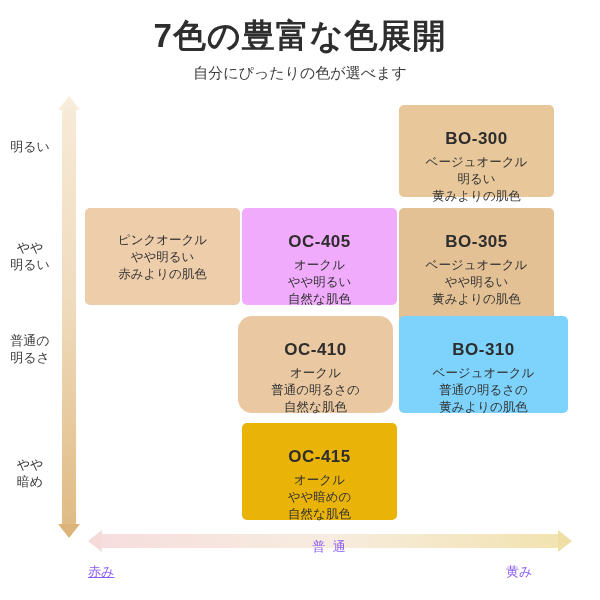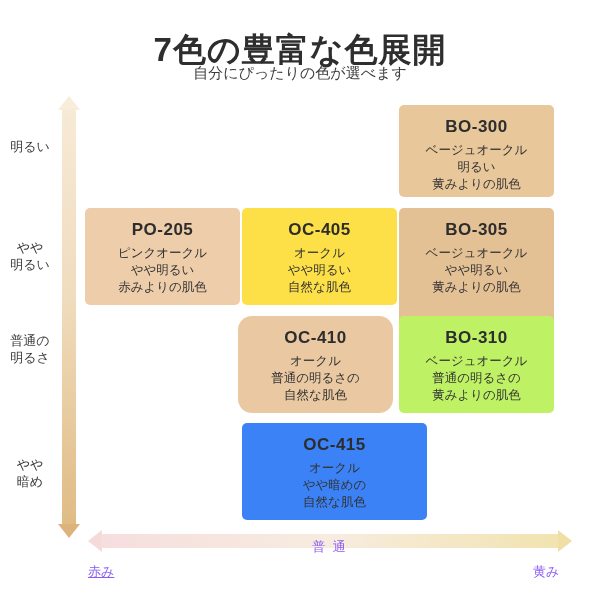--- a/index.html
+++ b/index.html
@@ -14,21 +14,21 @@
     color: #3a3a3a;
     position: relative;
     overflow: hidden;
   }
   .stage {
     position: absolute;
     inset: 0;
   }
   .title {
     position: absolute;
-    top: 28px;
+    top: 14px;
     left: 0;
     width: 600px;
     text-align: center;
     font-size: 33px;
     font-weight: bold;
     letter-spacing: 1px;
     color: #2e2e2e;
   }
   .subtitle {
     position: absolute;
@@ -132,21 +132,21 @@
     width: 120px;
     text-align: center;
     letter-spacing: 2px;
   }
 
   .card {
     position: absolute;
     border-radius: 5px;
     text-align: center;
     box-sizing: border-box;
-    padding-top: 12px;
+    padding-top: 24px;
   }
   .card .code {
     font-size: 17px;
     font-weight: bold;
     color: #2d2d2d;
     letter-spacing: 0.5px;
     margin-bottom: 5px;
   }
   .card .desc {
     font-size: 12.5px;
@@ -180,60 +180,59 @@
       <div class="v-label" style="top: 239px; white-space: pre-line;">やや
 明るい</div>
       <div class="v-label" style="top: 332px; white-space: pre-line;">普通の
 明るさ</div>
       <div class="v-label" style="top: 456px; white-space: pre-line;">やや
 暗め</div>
     </div>
 
   <div class="h-label center" style="left: 270px; top: 538px;">普 通</div>
   <div class="h-label" style="left: 88px; top: 563px; text-decoration: underline;">赤み</div>
-  <div class="h-label" style="left: 533px; top: 563px;">黄み</div>
+  <div class="h-label" style="left: 506px; top: 563px;">黄み</div>
 
   <div id="cards">
       <div class="card" style="left: 399px; top: 105px; width: 155px; height: 92px; background: rgb(232, 199, 154);">
         <div class="code">BO-300</div>
         <div class="desc">ベージュオークル
 明るい
 黄みよりの肌色</div>
       </div>
       <div class="card" style="left: 85px; top: 208px; width: 155px; height: 97px; background: rgb(238, 205, 170);">
-        <div class="code">PO-205</div>
         <div class="desc">ピンクオークル
 やや明るい
 赤みよりの肌色</div>
       </div>
-      <div class="card" style="left: 242px; top: 208px; width: 155px; height: 97px; background: #fde047;">
+      <div class="card" style="left: 242px; top: 208px; width: 155px; height: 97px; background: #f0abfc;">
         <div class="code">OC-405</div>
         <div class="desc">オークル
 やや明るい
 自然な肌色</div>
       </div>
       <div class="card" style="left: 399px; top: 208px; width: 155px; height: 123px; background: rgb(228, 193, 149);">
         <div class="code">BO-305</div>
         <div class="desc">ベージュオークル
 やや明るい
 黄みよりの肌色</div>
       </div>
       <div class="card" style="left: 238px; top: 316px; width: 155px; height: 97px; background: rgb(234, 201, 162); border-radius: 14px;">
         <div class="code">OC-410</div>
         <div class="desc">オークル
 普通の明るさの
 自然な肌色</div>
       </div>
-      <div class="card" style="left: 399px; top: 316px; width: 155px; height: 97px; background: #bef264;">
+      <div class="card" style="left: 399px; top: 316px; width: 169px; height: 97px; background: #7dd3fc;">
         <div class="code">BO-310</div>
         <div class="desc">ベージュオークル
 普通の明るさの
 黄みよりの肌色</div>
       </div>
-      <div class="card" style="left: 242px; top: 423px; width: 185px; height: 97px; background: #3b82f6;">
+      <div class="card" style="left: 242px; top: 423px; width: 155px; height: 97px; background: #eab308;">
         <div class="code">OC-415</div>
         <div class="desc">オークル
 やや暗めの
 自然な肌色</div>
       </div>
     </div>
 
 </div>
 
 </body></html>

